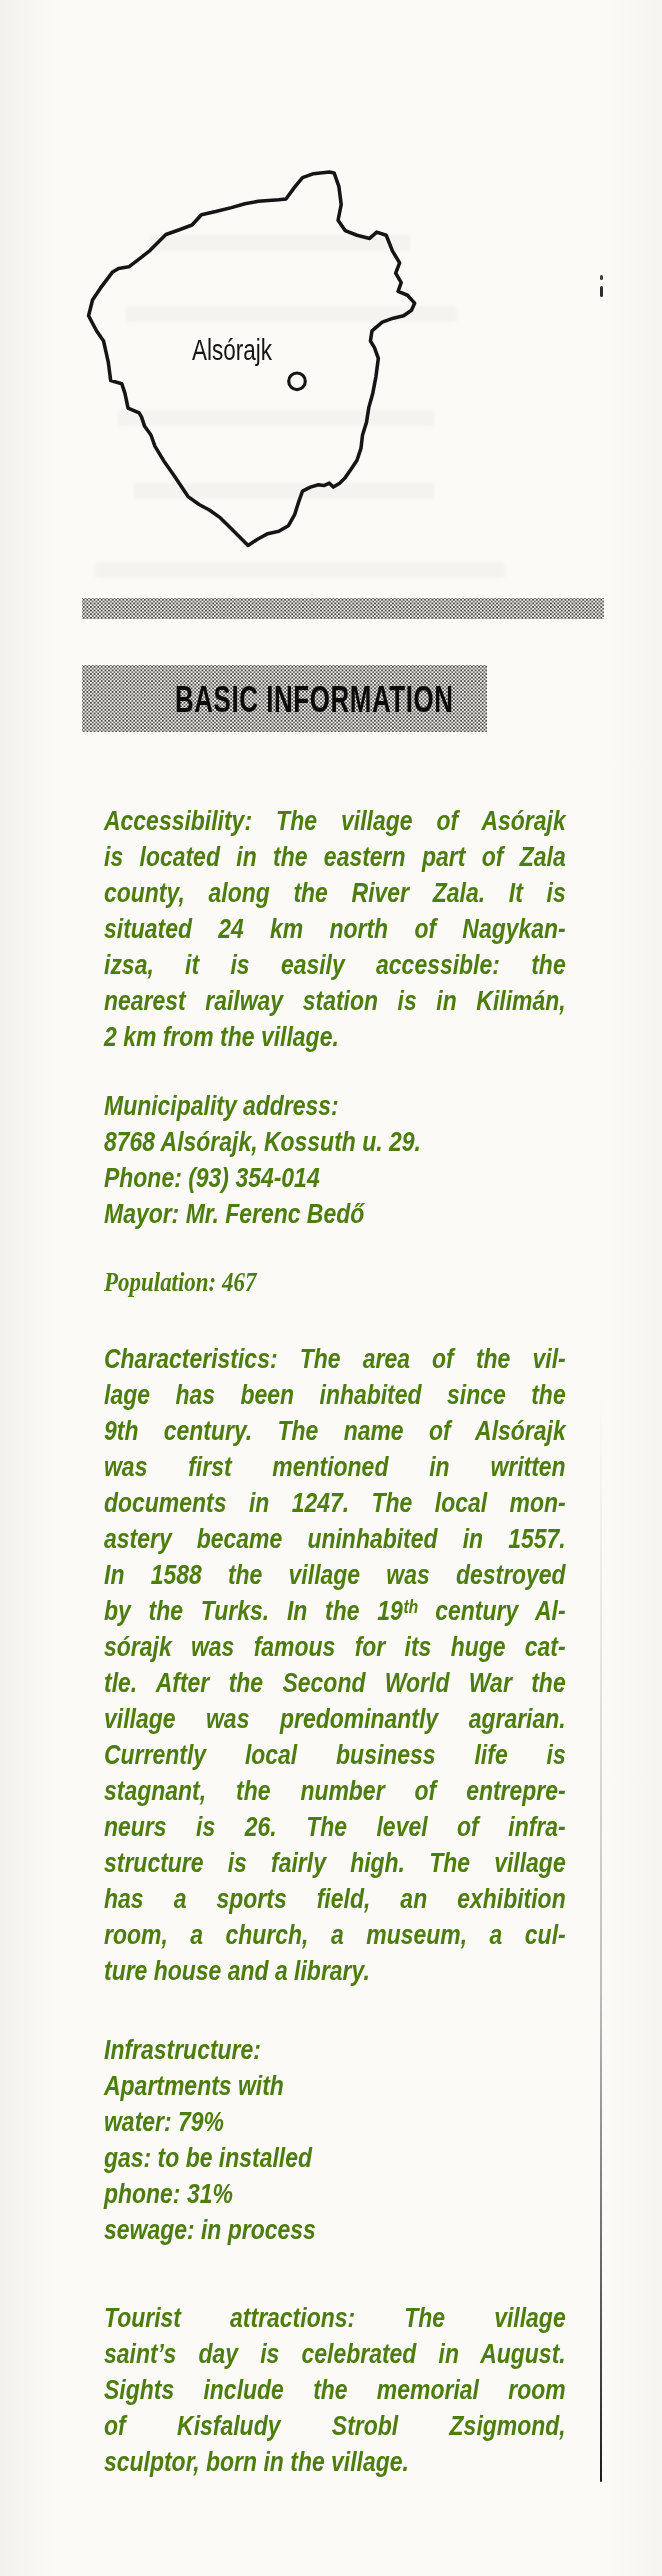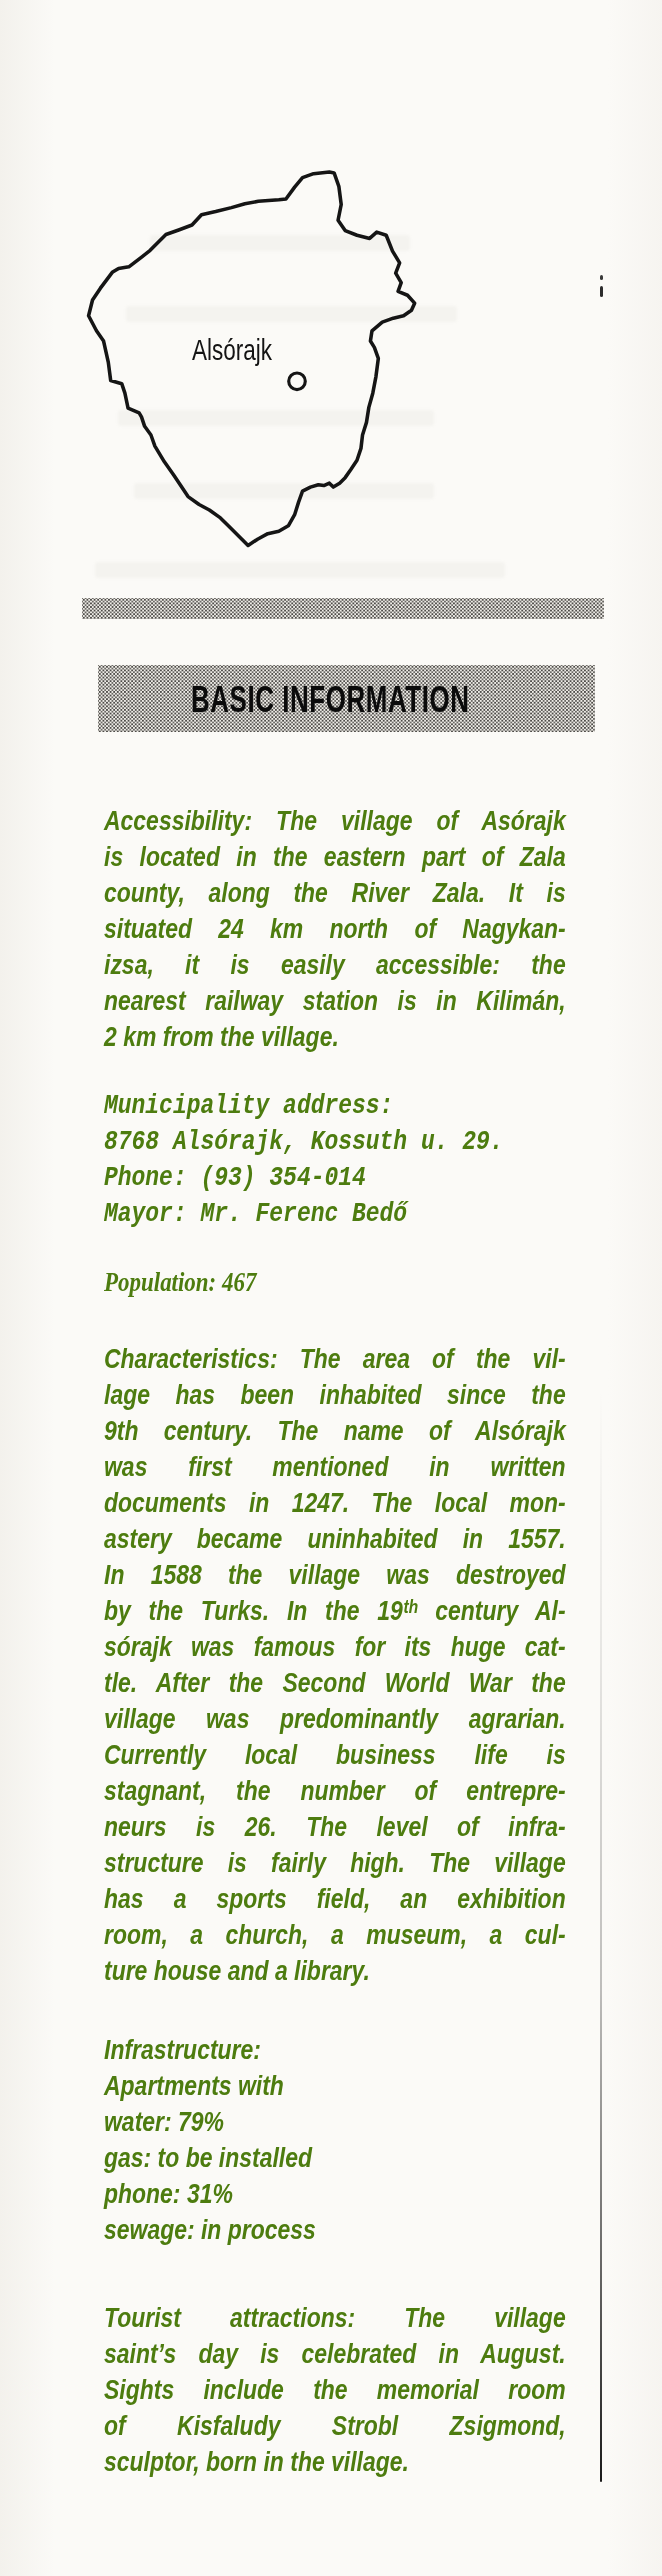--- a/index.html
+++ b/index.html
@@ -20,21 +20,21 @@
   .halftone{
     position:absolute;
     background-color:#efede8;
     background-image:
       radial-gradient(circle,#4d4b48 0.8px,rgba(0,0,0,0) 1.1px),
       radial-gradient(circle,#6b6965 0.8px,rgba(0,0,0,0) 1.1px);
     background-size:3.6px 3.6px;
     background-position:0 0,1.8px 1.8px;
   }
   .divider-bar{left:82px;top:598px;width:522px;height:20.5px;}
-  .header-bar{left:98px;top:665px;width:497px;height:67px;}
+  .header-bar{left:82px;top:665px;width:405px;height:67px;}
   .header-title{
     position:absolute;left:93px;top:0;height:67px;line-height:69px;
     font-size:36px;font-weight:700;color:#0b0b0b;letter-spacing:0.8px;
     transform:scaleX(0.72);transform-origin:left center;white-space:nowrap;
     margin:0;
   }
   
   .para{
     position:absolute;left:104px;width:462px;color:#4d7c0f;
   }
@@ -92,21 +92,21 @@
   <div class="inner">
       <div class="tline just">Accessibility: The village of Asórajk</div>
       <div class="tline just">is located in the eastern part of Zala</div>
       <div class="tline just">county, along the River Zala. It is</div>
       <div class="tline just">situated 24 km north of Nagykan-</div>
       <div class="tline just">izsa, it is easily accessible: the</div>
       <div class="tline just">nearest railway station is in Kilimán,</div>
       <div class="tline">2 km from the village.</div>
     </div>
 </div>
-<div class="para" style="top:1088px;font-family:Liberation Mono, monospace;">
+<div class="para" style="top:1088px;">
   <div class="inner">
       <div class="tline">Municipality address:</div>
       <div class="tline">8768 Alsórajk, Kossuth u. 29.</div>
       <div class="tline">Phone: (93) 354-014</div>
       <div class="tline">Mayor: Mr. Ferenc Bedő</div>
     </div>
 </div>
 <div class="para" style="top:1264px;font-family:Liberation Serif, serif;">
   <div class="inner">
       <div class="tline">Population: 467</div>

